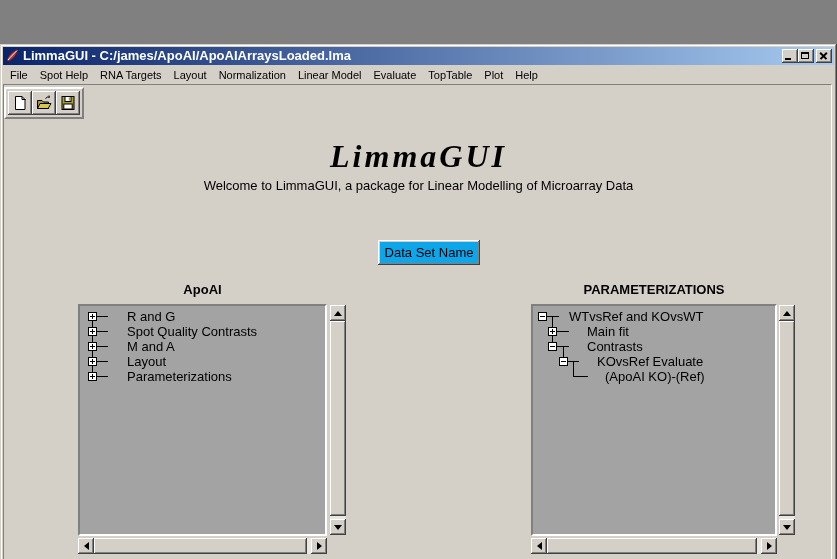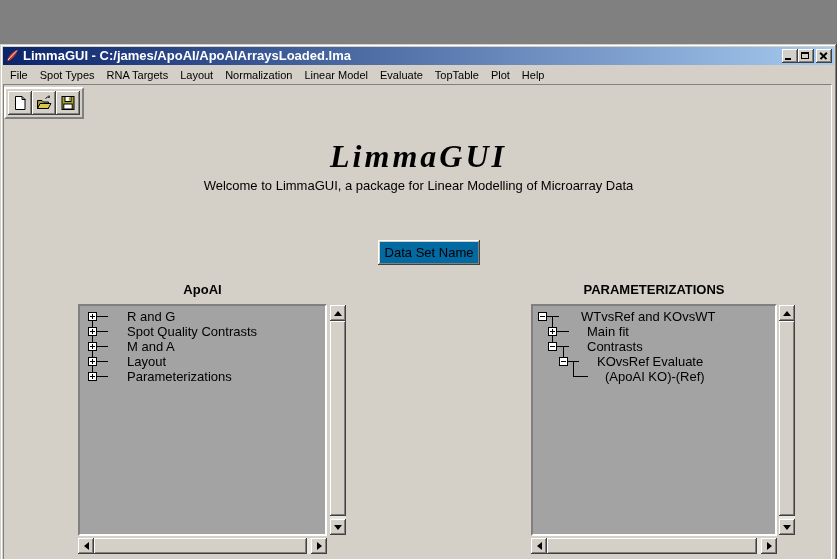--- a/index.html
+++ b/index.html
@@ -67,21 +67,21 @@
     position:absolute;left:0;top:94px;width:837px;text-align:center;
     font-family:"Liberation Serif",serif;font-style:italic;font-weight:bold;
     font-size:32px;letter-spacing:3px;color:#000;
   }
   #welcome{
     position:absolute;left:0;top:134px;width:837px;text-align:center;
     font-size:13px;color:#000;
   }
   #dataset-btn{
     position:absolute;left:378px;top:196px;width:102px;height:25px;
-    background:#0369a1;border:0;font-size:13px;font-family:"Liberation Sans",sans-serif;
+    background:#0ea5e9;border:0;font-size:13px;font-family:"Liberation Sans",sans-serif;
     box-shadow:inset -1px -1px 0 #404040,inset 1px 1px 0 #ffffff,inset -2px -2px 0 #808080,inset 2px 2px 0 #d4d0c8;
   }
   .tree-header{
     position:absolute;top:238px;height:16px;text-align:center;
     font-size:13px;font-weight:bold;white-space:nowrap;
   }
   
   .tree-box{
     position:absolute;top:260px;height:232px;background:#a3a3a3;box-sizing:border-box;
     border:2px solid;border-color:#808080 #ffffff #ffffff #808080;
@@ -135,21 +135,21 @@
         </div>
       <div class="win-btn close">
           <span class="glyph-x1"></span>
           <span class="glyph-x2"></span>
         </div>
     </div>
   </div>
 
   <div id="menubar">
     <span class="menu-item">File</span>
-    <span class="menu-item">Spot Types</span>
+    <span class="menu-item">Spot Help</span>
     <span class="menu-item">RNA Targets</span>
     <span class="menu-item">Layout</span>
     <span class="menu-item">Normalization</span>
     <span class="menu-item">Linear Model</span>
     <span class="menu-item">Evaluate</span>
     <span class="menu-item">TopTable</span>
     <span class="menu-item">Plot</span>
     <span class="menu-item">Help</span>
   </div>
 
@@ -239,21 +239,21 @@
       <div class="hline" style="left:24px;top:25px;width:12px;"></div>
       <div class="hline" style="left:24px;top:40px;width:12px;"></div>
       <div class="vline" style="left:30px;top:40px;height:16px;"></div>
       <div class="hline" style="left:35px;top:55px;width:11px;"></div>
       <div class="vline" style="left:40px;top:55px;height:16px;"></div>
       <div class="hline" style="left:40px;top:70px;width:15px;"></div>
       <span class="tbox" style="left:5px;top:6px;"></span>
       <span class="tbox plus" style="left:15px;top:21px;"></span>
       <span class="tbox" style="left:15px;top:36px;"></span>
       <span class="tbox" style="left:26px;top:51px;"></span>
-      <span class="tlabel" style="left:48px;top:3px;">WTvsRef and KOvsWT</span>
+      <span class="tlabel" style="left:36px;top:3px;">WTvsRef and KOvsWT</span>
       <span class="tlabel" style="left:54px;top:18px;">Main fit</span>
       <span class="tlabel" style="left:54px;top:33px;">Contrasts</span>
       <span class="tlabel" style="left:64px;top:48px;">KOvsRef Evaluate</span>
       <span class="tlabel" style="left:72px;top:63px;">(ApoAI KO)-(Ref)</span>
     </div>
   </div>
 
   <div class="vsb" style="left:779px;">
     <div class="sb-btn" style="left:0;top:0;">
         <span class="ar-up"></span>

